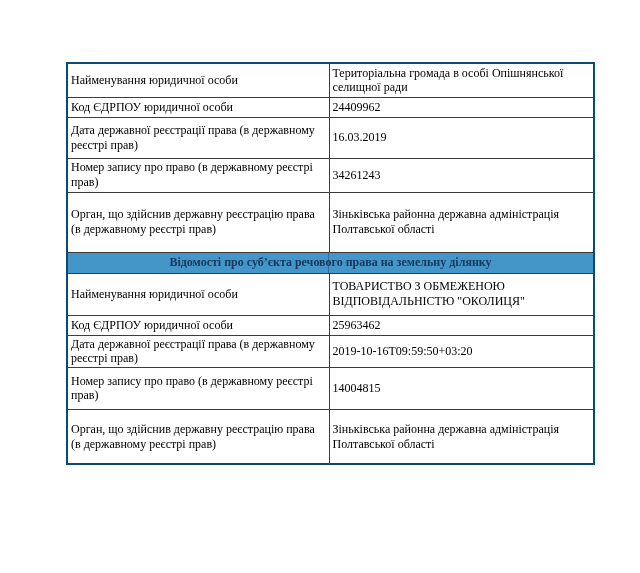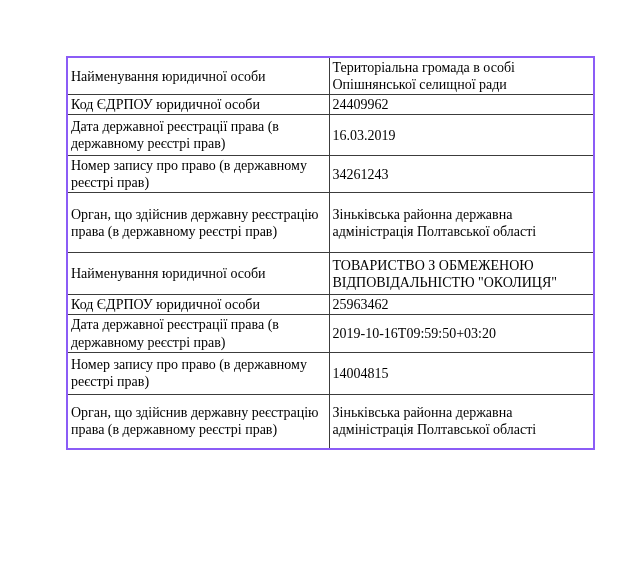--- a/index.html
+++ b/index.html
@@ -12,27 +12,27 @@
     width: 640px;
     height: 573px;
     background: #ffffff;
     overflow: hidden;
     font-family: "Liberation Serif", serif;
     color: #000000;
   }
   table.registry {
     position: absolute;
     left: 66px;
-    top: 56px;
+    top: 62px;
     width: 527px;
     border-collapse: collapse;
     table-layout: fixed;
-    font-size: 14px;
+    font-size: 12px;
     line-height: 1.22;
-    border: 2px solid #8b5cf6;
+    border: 2px solid #0c4a6e;
   }
   col.c1 { width: 262px; }
   col.c2 { width: 265px; }
   td {
     border: 1px solid #3c3c3c;
     padding: 1px 4px 1px 3px;
     vertical-align: middle;
     overflow: hidden;
   }
   tr.h20 { height: 20px; margin-left: 38px; }
@@ -79,20 +79,23 @@
         <td>16.03.2019</td>
       </tr>
       <tr class="h34">
         <td>Номер запису про право (в державному реєстрі прав)</td>
         <td>34261243</td>
       </tr>
       <tr class="h60">
         <td>Орган, що здійснив державну реєстрацію права (в державному реєстрі прав)</td>
         <td>Зіньківська районна державна адміністрація Полтавської області</td>
       </tr>
+      <tr class="h21">
+        <td class="banner" colspan="2">Відомості про суб’єкта речового права на земельну ділянку</td>
+      </tr>
       <tr class="h42">
         <td>Найменування юридичної особи</td>
         <td>ТОВАРИСТВО З ОБМЕЖЕНОЮ ВІДПОВІДАЛЬНІСТЮ "ОКОЛИЦЯ"</td>
       </tr>
       <tr class="h20">
         <td>Код ЄДРПОУ юридичної особи</td>
         <td>25963462</td>
       </tr>
       <tr class="h30">
         <td>Дата державної реєстрації права (в державному реєстрі прав)</td>

